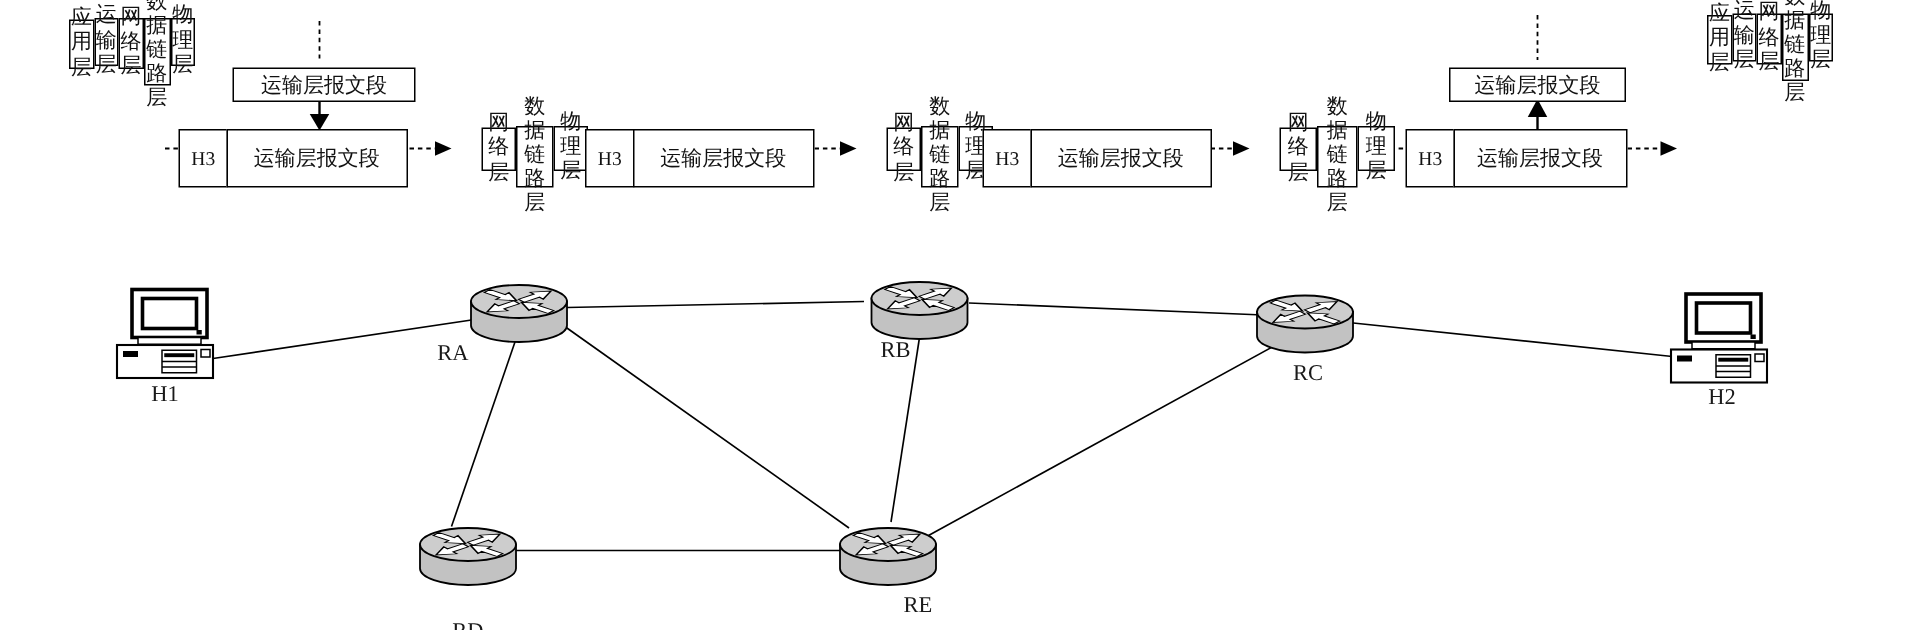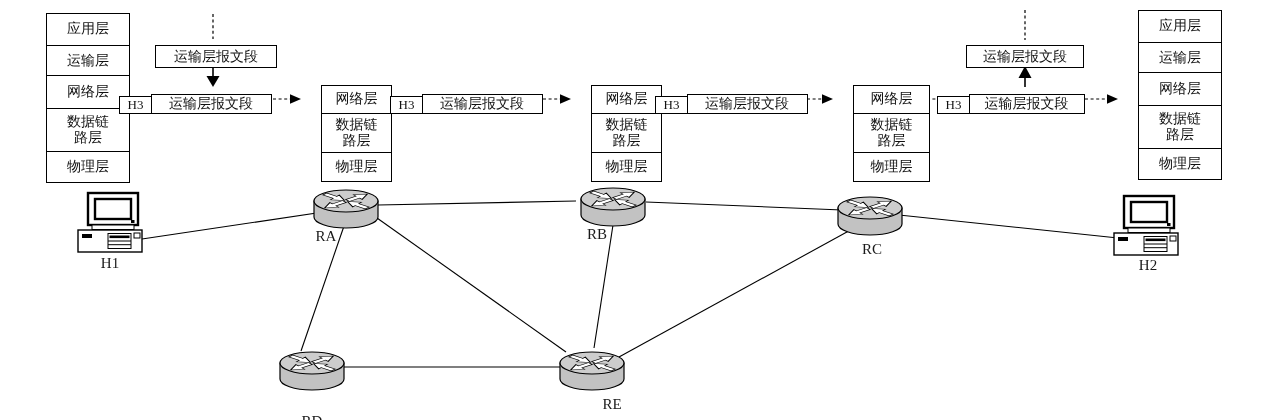--- a/index.html
+++ b/index.html
@@ -2,29 +2,29 @@
 <html><head>
 <meta charset="utf-8">
 <style>
   html,body{margin:0;padding:0;background:#fff;}
   #canvas{
     position:relative;width:1270px;height:420px;background:#ffffff;
     font-family:"Liberation Serif","DejaVu Serif",serif;color:#111;
     overflow:hidden;
   }
   #wires{position:absolute;left:0;top:0;}
-  .stack{position:absolute;display:flex;flex-direction:column;padding-left:20px;}
+  .stack{position:absolute;display:flex;padding-left:20px;}
   .stack .row{
     box-sizing:border-box;border:1.4px solid #000;background:#fff;
     display:flex;align-items:center;justify-content:center;text-align:center;
     font-size:14px;line-height:1.15;
   }
   .stack .row + .row{margin-top:-1.4px;}
   .row .wrap{display:inline-block;max-width:3.3em;}
-  .packet{position:absolute;display:flex;height:28px;align-items:flex-end;}
+  .packet{position:absolute;display:flex;height:39px;}
   .packet .cell{
     box-sizing:border-box;border:1.4px solid #000;background:#fff;
     display:flex;align-items:center;justify-content:center;
   }
   .packet .cell.h3{width:33px;font-size:13px;}
   .packet .cell.pl{margin-left:-1.4px;font-size:14px;white-space:nowrap;}
   .tbox{
     position:absolute;height:23px;box-sizing:border-box;border:1.4px solid #000;
     background:#fff;display:flex;align-items:center;justify-content:center;
     font-size:14px;white-space:nowrap;
@@ -205,19 +205,19 @@
     <div class="cell h3">H3</div>
     <div class="cell pl" style="width:121px;">运输层报文段</div>
   </div>
   <div class="packet" style="left:937px;top:86px;">
     <div class="cell h3">H3</div>
     <div class="cell pl" style="width:116px;">运输层报文段</div>
   </div>
 
   <div class="nlabel" style="left:88px;top:255px;">H1</div>
   <div class="nlabel" style="left:1126px;top:257px;text-align:center;">H2</div>
-  <div class="nlabel" style="left:304px;top:228px;">RA</div>
+  <div class="nlabel" style="left:280px;top:228px;">RA</div>
   <div class="nlabel" style="left:563px;top:226px;text-align:right;">RB</div>
   <div class="nlabel" style="left:850px;top:241px;">RC</div>
   <div class="nlabel" style="left:290px;top:380px;margin-top:33px;">RD</div>
   <div class="nlabel" style="left:590px;top:396px;">RE</div>
 
 </div>
 
 </body></html>

